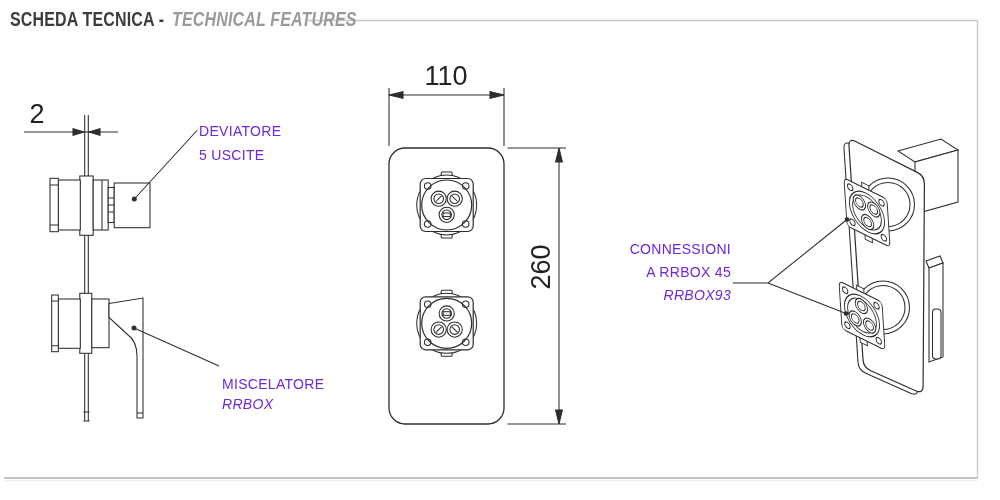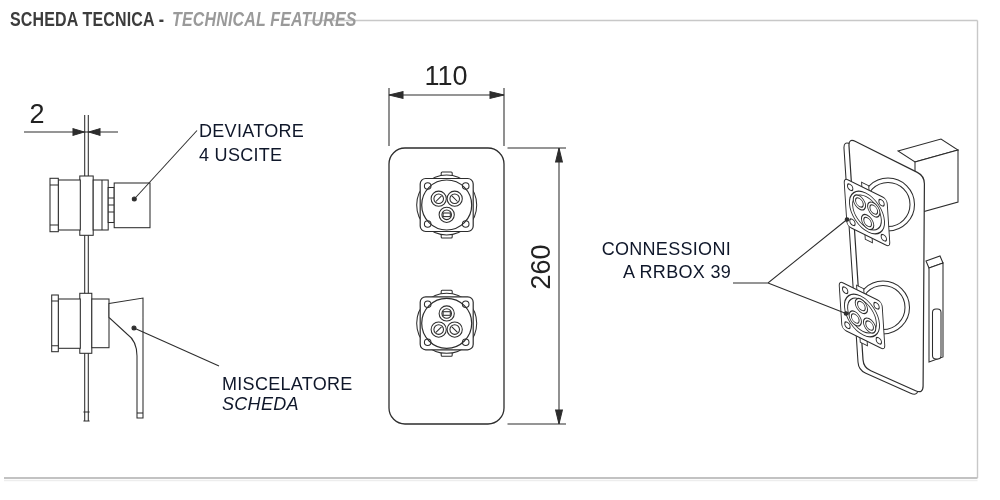--- a/index.html
+++ b/index.html
@@ -3,21 +3,21 @@
 <meta charset="utf-8">
 <style>
   html,body{margin:0;padding:0;background:#ffffff;}
   .stage{position:relative;width:1000px;height:500px;background:#ffffff;overflow:hidden;
          font-family:"Liberation Sans",sans-serif;color:#1e1e1e;}
   .stage svg{position:absolute;left:0;top:0;}
   .title{position:absolute;left:10px;top:8px;white-space:nowrap;font-weight:bold;font-size:20px;
          transform:scaleX(0.8);transform-origin:left center;letter-spacing:.2px;}
   .title .t1{color:#3c3c3c;}
   .title .t2{color:#9a9a9a;font-style:italic;margin-left:4px;}
-  .lbl{position:absolute;font-size:18px;letter-spacing:.3px;color:#0f172a;}
+  .lbl{position:absolute;font-size:14px;letter-spacing:.3px;color:#6d28d9;}
   .lbl .ln{display:block;}
   .lbl .it{font-style:italic;}
   .dev{left:199px;top:119px;line-height:24px;}
   .mix{left:222px;top:375px;line-height:19.5px;}
   .conn{left:551px;top:238px;width:180px;text-align:right;line-height:23px;}
   .dim{position:absolute;font-size:27px;color:#222;text-align:center;line-height:30px;}
   .dim-2{left:24px;top:99px;width:26px;}
   .dim-110{left:406px;top:61px;width:80px;}
   .dim-260{left:501px;top:252px;width:80px;height:30px;transform:rotate(-90deg);}
 </style>
@@ -219,26 +219,27 @@
     <span class="t1">SCHEDA TECNICA -</span>
     <span class="t2">TECHNICAL FEATURES</span>
   </div>
 
   <div class="dim dim-2">2</div>
   <div class="dim dim-110">110</div>
   <div class="dim dim-260">260</div>
 
   <div class="lbl dev">
     <span class="ln">DEVIATORE</span>
-    <span class="ln">4 USCITE</span>
+    <span class="ln">5 USCITE</span>
   </div>
 
   <div class="lbl mix">
     <span class="ln">MISCELATORE</span>
-    <span class="ln it">SCHEDA</span>
+    <span class="ln it">RRBOX</span>
   </div>
 
   <div class="lbl conn">
     <span class="ln">CONNESSIONI</span>
-    <span class="ln">A RRBOX 39</span>
+    <span class="ln">A RRBOX 45</span>
+    <span class="ln it">RRBOX93</span>
   </div>
 
 </div>
 
 </body></html>

